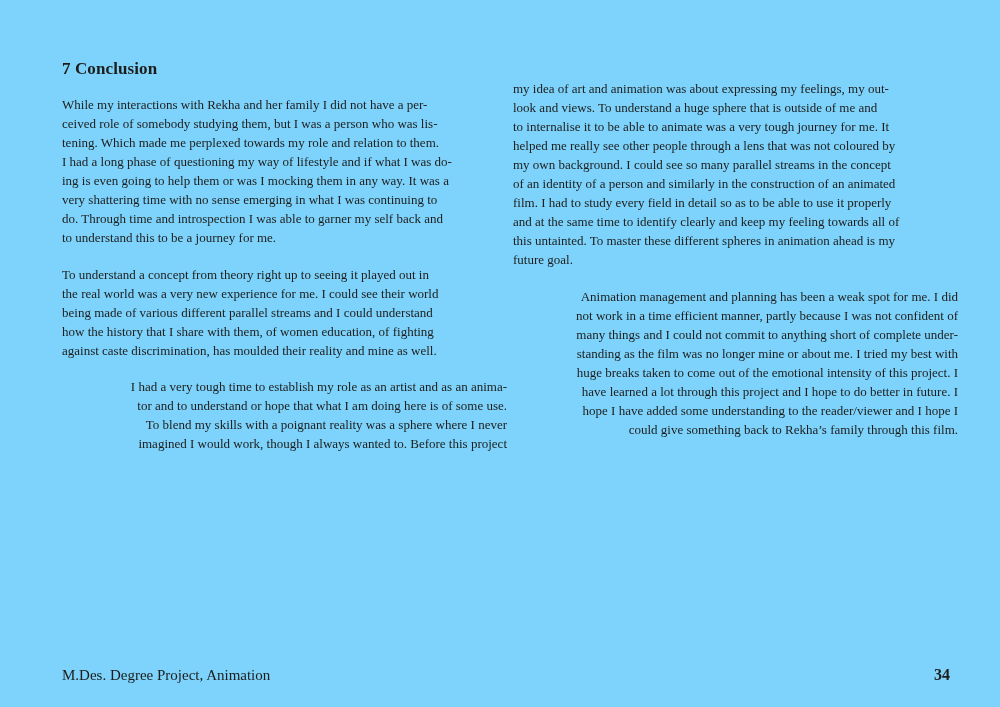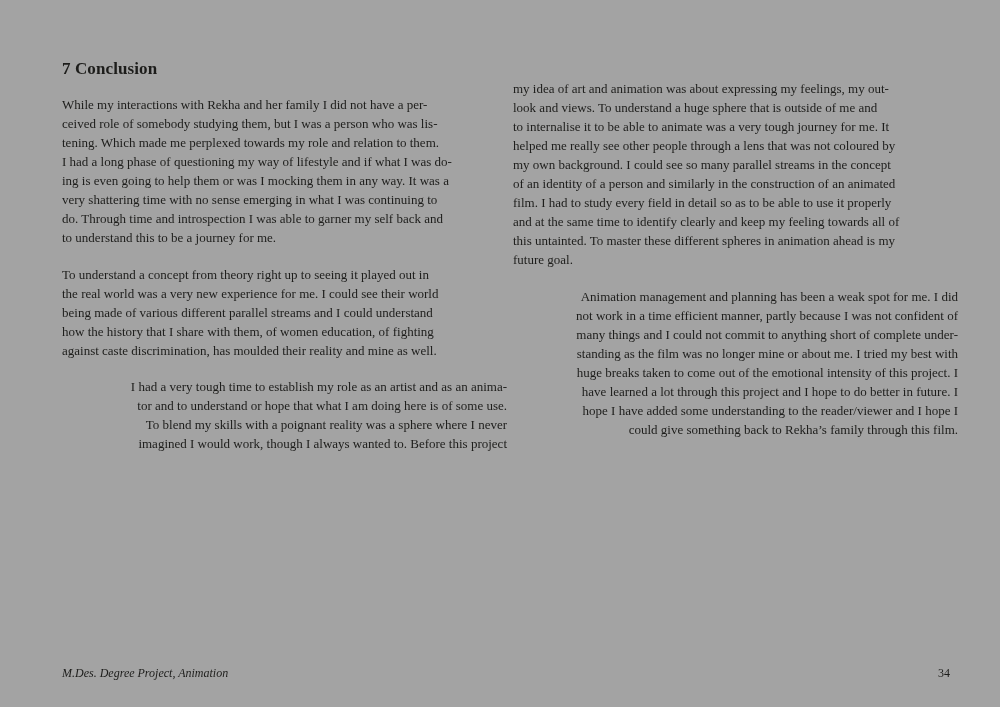--- a/index.html
+++ b/index.html
@@ -4,21 +4,21 @@
 <style>
   html, body {
     margin: 0;
     padding: 0;
     background: #e8e8e8;
   }
   .page {
     position: relative;
     width: 1000px;
     height: 707px;
-    background: #a3a3a3;
+    background: #7dd3fc;
     color: #1d1d1b;
     font-family: "Liberation Serif", "DejaVu Serif", serif;
     overflow: hidden;
     margin: 0 auto;
   }
   .col {
     position: absolute;
     width: 445px;
   }
   .col-left  { left: 62px;  top: 59px; }
@@ -40,25 +40,25 @@
   .footer {
     position: absolute;
     left: 62px;
     right: 50px;
     top: 666px;
     display: flex;
     justify-content: space-between;
     align-items: baseline;
   }
   .footer-left {
-    font-style: italic;
-    font-size: 12px;
+    font-size: 15px;
   }
   .footer-page {
-    font-size: 12px;
+    font-size: 16px;
+    font-weight: bold;
   }
 </style>
 </head>
 <body>
 
 <div class="page">
 
   <div class="col col-left">
     <h1 class="heading">7 Conclusion</h1>
     <p class="para">While my interactions with Rekha and her family I did not have a per-

